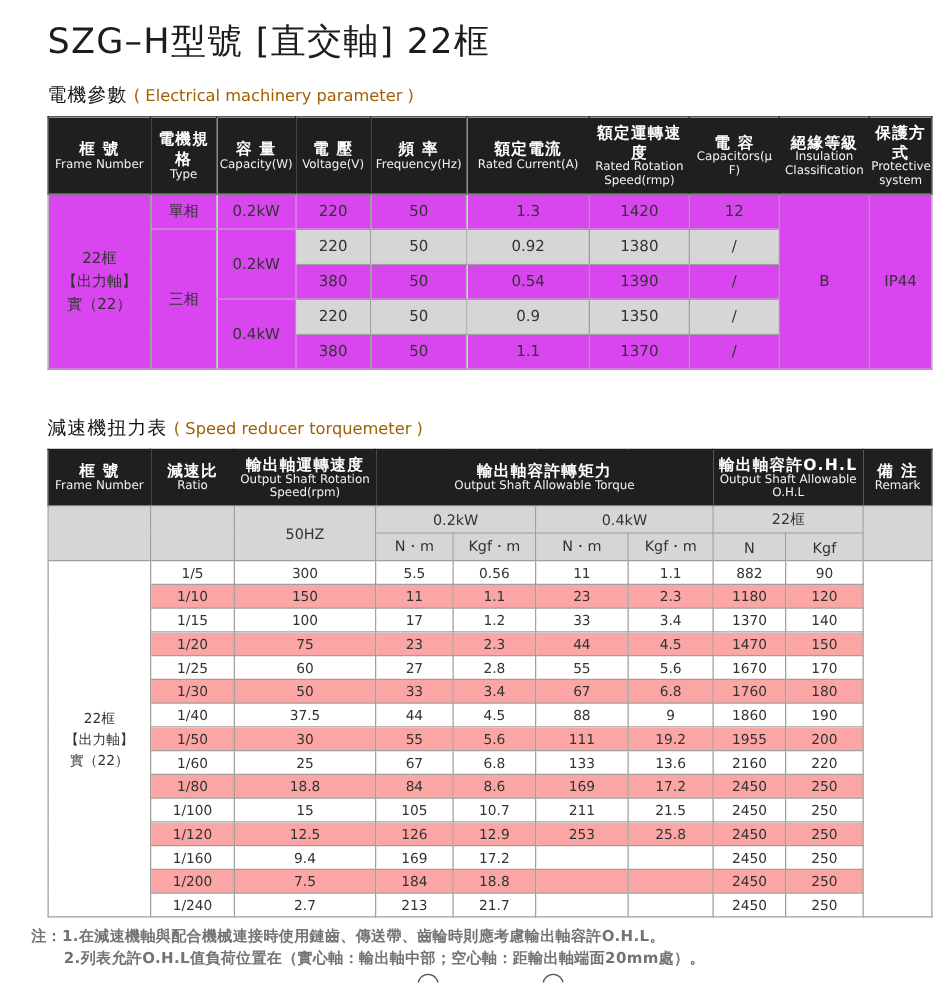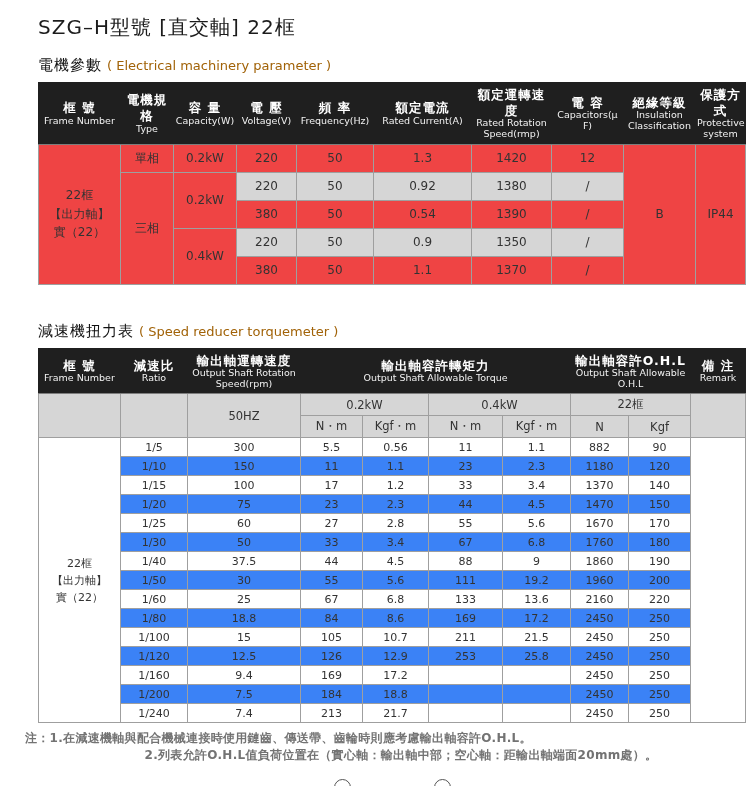--- a/index.html
+++ b/index.html
@@ -8,21 +8,21 @@
     width: 751px; height: 786px;
     background: #ffffff;
     font-family: "DejaVu Sans", "Liberation Sans", sans-serif;
     overflow: hidden;
     position: relative;
     color: #2b2b2b;
   }
   .content { padding: 14px 0 0 38px; }
 
   .doc-title {
-    font-size: 20px;
+    font-size: 28px;
     font-weight: 500;
     color: #1c1c1c;
     letter-spacing: 1px;
     margin: 0 0 14px 0;
   }
   .section-label { margin: 0 0 7px 0; }
   .section-label .zh-b { font-size: 15px; font-weight: normal; color: #111; letter-spacing: 1px; }
   .section-label .en-n { font-size: 13px; color: #a16207; }
 
   table {
@@ -41,51 +41,51 @@
   thead tr.dark th {
     background: #1f1f1f;
     color: #ffffff;
     border: 1px solid #1f1f1f;
     border-bottom: 1px solid #7d7d7d;
     padding: 4px 1px;
   }
   thead .zh { font-size: 12.5px; font-weight: bold; letter-spacing: 1px; line-height: 1.25; }
   thead .en { font-size: 9.5px; font-weight: normal; color: #f2f2f2; line-height: 1.12; }
 
-  #elec-table td { height: 28px; font-size: 12px; color: #333; background: #ef4444; }
+  #elec-table td { height: 28px; font-size: 12px; color: #333; background: #d946ef; }
   #elec-table td.g { background: #d6d6d6; }
   .pre { white-space: pre-line; line-height: 1.55; font-size: 12px; }
 
   #torque-table thead tr.sub th {
     background: #d6d6d6;
     font-weight: normal;
     font-size: 11.5px;
     color: #333;
     height: 22px;
   }
   #torque-table tbody td {
     height: 19px;
     font-size: 11px;
     color: #333;
     background: #fff;
   }
-  #torque-table tbody tr.shaded td { background: #3b82f6; }
+  #torque-table tbody tr.shaded td { background: #fca5a5; }
   #torque-table tbody td.frame-cell,
   #torque-table tbody td.remark-cell { background: #fff; }
 
   .notes {
     margin: 7px 0 0 -13px;
     font-size: 12px;
     font-weight: bold;
     color: #737373;
     line-height: 1.38;
     letter-spacing: 0.3px;
   }
   .note-line { margin: 0; }
-  .note-line.indent { padding-left: 26px; text-align: center; }
+  .note-line.indent { padding-left: 26px; }
 
   .arc {
     position: absolute;
     width: 17px; height: 17px;
     border: 1.5px solid #555;
     border-radius: 50%;
     top: 779px;
     background: transparent;
   }
 </style>
@@ -345,21 +345,21 @@
           <td>1860</td>
           <td>190</td>
         </tr>
         <tr class="shaded">
           <td>1/50</td>
           <td>30</td>
           <td>55</td>
           <td>5.6</td>
           <td>111</td>
           <td>19.2</td>
-          <td>1960</td>
+          <td>1955</td>
           <td>200</td>
         </tr>
         <tr>
           <td>1/60</td>
           <td>25</td>
           <td>67</td>
           <td>6.8</td>
           <td>133</td>
           <td>13.6</td>
           <td>2160</td>
@@ -410,21 +410,21 @@
           <td>7.5</td>
           <td>184</td>
           <td>18.8</td>
           <td></td>
           <td></td>
           <td>2450</td>
           <td>250</td>
         </tr>
         <tr>
           <td>1/240</td>
-          <td>7.4</td>
+          <td>2.7</td>
           <td>213</td>
           <td>21.7</td>
           <td></td>
           <td></td>
           <td>2450</td>
           <td>250</td>
         </tr>
       </tbody>
   </table>
 

